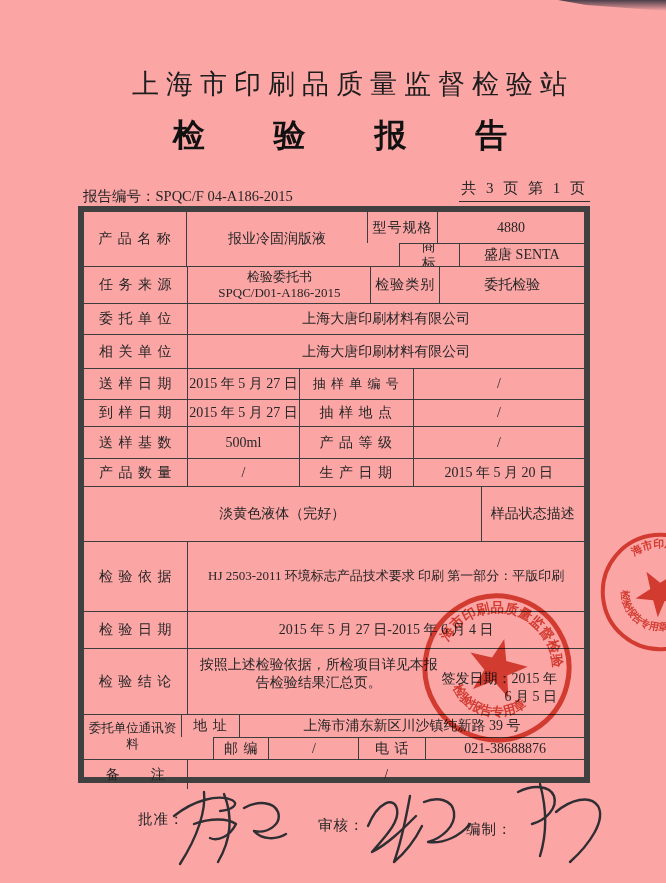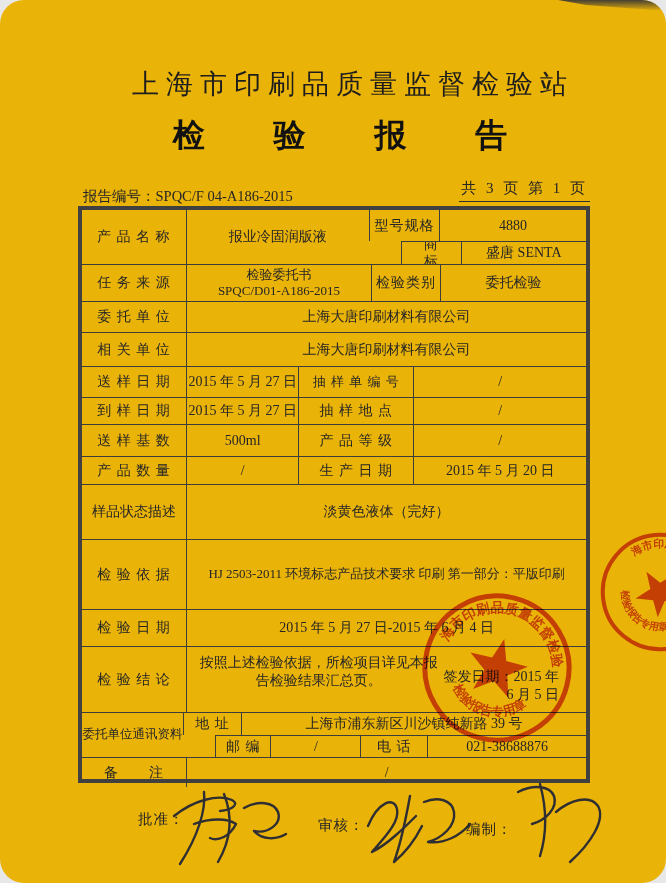--- a/index.html
+++ b/index.html
@@ -1,19 +1,19 @@
 <!DOCTYPE html>
 <html><head>
 <meta charset="utf-8">
 <style>
   html,body{margin:0;padding:0;background:#e8e8e8;}
   .page{
     position:relative;width:666px;height:883px;margin:0 auto;
-    background:#eab308;overflow:hidden;
-    font-family:"Liberation Serif","DejaVu Serif",serif;color:#262626;border-radius:24px;
+    background:#fca5a5;overflow:hidden;
+    font-family:"Liberation Serif","DejaVu Serif",serif;color:#262626;
   }
   .corner-shadow{
     position:absolute;top:0;right:0;width:108px;height:11px;
     background:linear-gradient(to bottom,rgba(42,44,58,.85),rgba(42,44,58,0));
     clip-path:polygon(0 0,100% 0,100% 100%,26% 45%);
   }
   .station-name{
     position:absolute;top:66px;left:40px;right:0;text-align:center;
     font-size:27px;letter-spacing:7px;color:#1d1d1d;white-space:nowrap;
   }
@@ -26,21 +26,21 @@
     position:absolute;top:187px;left:83px;font-size:14.5px;
     border-bottom:1px solid #2f2f2f;padding:0 8px 3px 0;
     font-family:"Liberation Serif",serif;
   }
   .page-info{
     position:absolute;top:179px;right:76px;font-size:15px;letter-spacing:3px;
     border-bottom:1px solid #2f2f2f;padding:0 2px 3px 2px;
   }
   .rtable{
     position:absolute;top:206px;left:78px;width:512px;height:577px;
-    border:4px solid #404040;box-sizing:border-box;background:transparent;
+    border:6px solid #404040;box-sizing:border-box;background:transparent;
   }
   .trow{display:flex;border-top:1px solid #3d3d3d;box-sizing:border-box;}
   .trow:first-child{border-top:none;}
   .c{
     border-left:1px solid #3d3d3d;box-sizing:border-box;
     display:flex;align-items:center;justify-content:center;text-align:center;
     font-size:14px;line-height:1.25;overflow:hidden;
   }
   .c:first-child{border-left:none;}
   .col{display:flex;flex-direction:column;box-sizing:border-box;}
@@ -129,22 +129,22 @@
     </div>
 
     <div class="trow" style="height:28px">
       <div class="c lbl" style="width:105px">产 品 数 量</div>
       <div class="c" style="width:113px">/</div>
       <div class="c lbl" style="width:116px">生 产 日 期</div>
       <div class="c" style="width:174px">2015 年 5 月 20 日</div>
     </div>
 
     <div class="trow" style="height:55px">
+      <div class="c" style="width:403px">淡黄色液体（完好）</div>
       <div class="c" style="width:105px">样品状态描述</div>
-      <div class="c" style="width:403px">淡黄色液体（完好）</div>
     </div>
 
     <div class="trow" style="height:70px">
       <div class="c lbl" style="width:105px">检 验 依 据</div>
       <div class="c" style="width:403px;font-size:13px;padding:0 5px">HJ 2503-2011 环境标志产品技术要求 印刷 第一部分：平版印刷</div>
     </div>
 
     <div class="trow" style="height:37px">
       <div class="c lbl" style="width:105px">检 验 日 期</div>
       <div class="c" style="width:403px">2015 年 5 月 27 日-2015 年 6 月 4 日</div>

